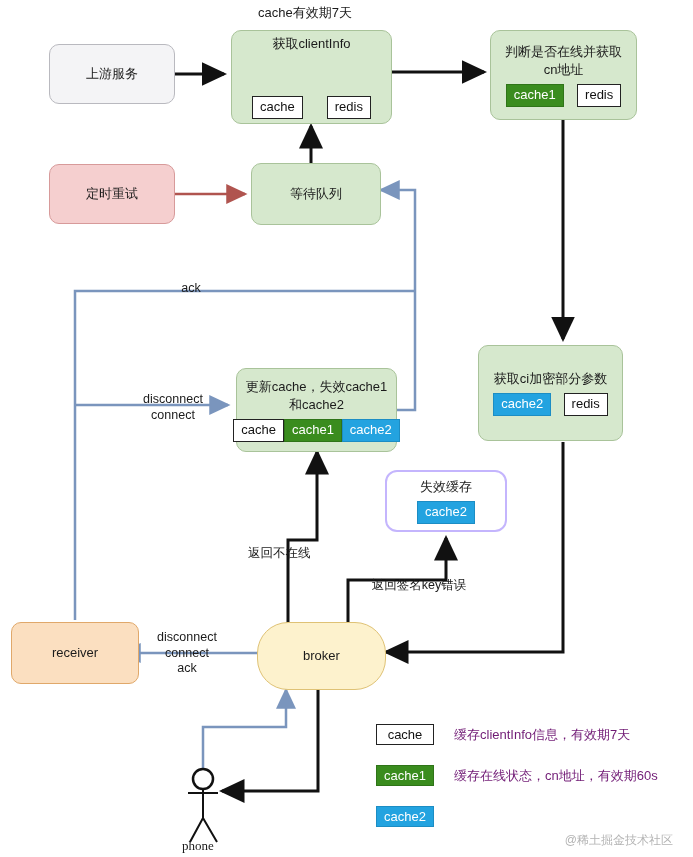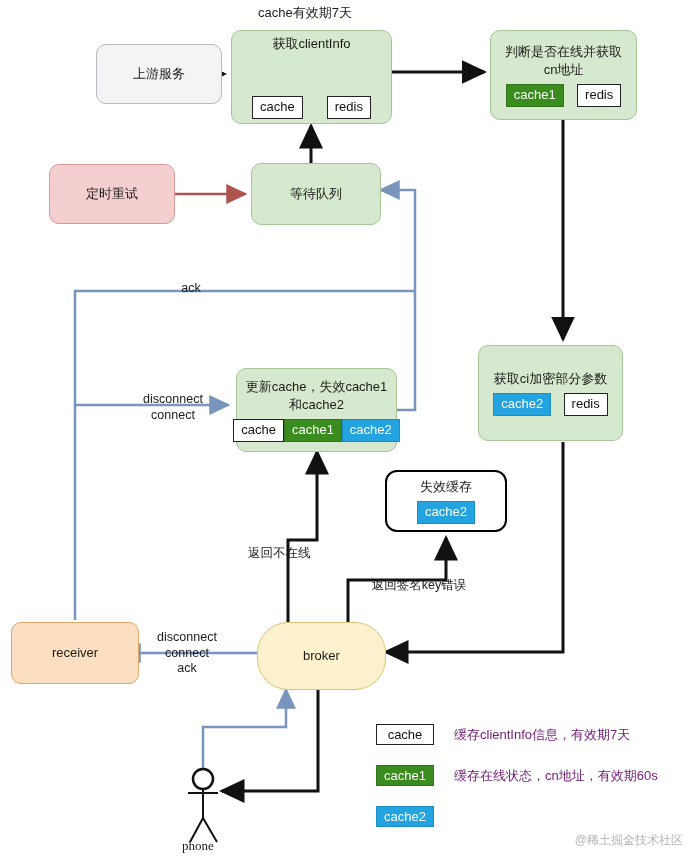--- a/index.html
+++ b/index.html
@@ -55,21 +55,21 @@
     background: #fbdfc0;
     border-color: #e0a86a;
   }
   .node.yellow {
     background: #fdf2cd;
     border-color: #dfc275;
     border-radius: 31px;
   }
   .node.white {
     background: #ffffff;
-    border: 2px solid #000000;
+    border: 2px solid #c4b5fd;
     border-radius: 12px;
   }
   .node .title {
     padding: 0 6px;
     white-space: pre-line;
   }
   .chiprow {
     display: flex;
     gap: 0px;
     margin-top: 6px;
@@ -149,21 +149,21 @@
     color: #fff;
   }
   .legend-text {
     margin-left: 20px;
     font-size: 13px;
     color: #701a75;
     white-space: nowrap;
   }
   .watermark {
     position: absolute;
-    right: 10px;
+    right: 20px;
     bottom: 8px;
     font-size: 12px;
     color: #b4b4b4;
   }
 </style>
 </head>
 <body>
 
 <div id="canvas">
 
@@ -207,21 +207,21 @@
     <path d="M203,778 L203,727 L286,727 L286,690" stroke="#7a95bd" stroke-width="2.5" fill="none" marker-end="url(#ah-blue)"></path>
 
     <path d="M318,690 L318,791 L222,791" stroke="#111111" stroke-width="3" fill="none" marker-end="url(#ah-black)"></path>
 
     <circle cx="203" cy="779" r="10" fill="#ffffff" stroke="#111111" stroke-width="2.5"></circle>
     <path d="M203,789 L203,818 M188,793 L218,793 M203,818 L190,842 M203,818 L217,842" stroke="#111111" stroke-width="2" fill="none"></path>
   </svg>
 
   <div class="caption" style="left:258px; top:4px;">cache有效期7天</div>
 
-  <div class="node grey" style="left:49px; top:44px; width:126px; height:60px;margin-left:47px;">
+  <div class="node grey" style="left:49px; top:44px; width:126px; height:60px;">
     <div class="title">上游服务</div>
   </div>
 
   <div class="node green" style="left:231px; top:30px; width:161px; height:94px;gap:38px;">
     <div class="title">获取clientInfo</div>
     <div class="chiprow spread">
       <span class="chip">cache</span>
       <span class="chip">redis</span>
     </div>
   </div>

